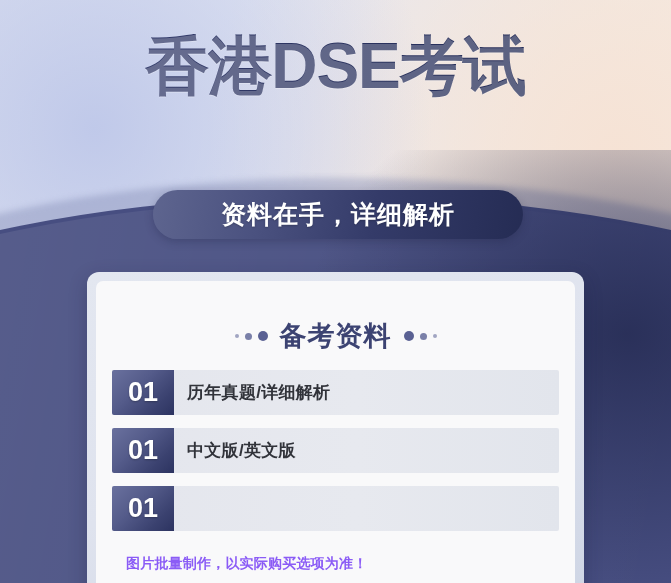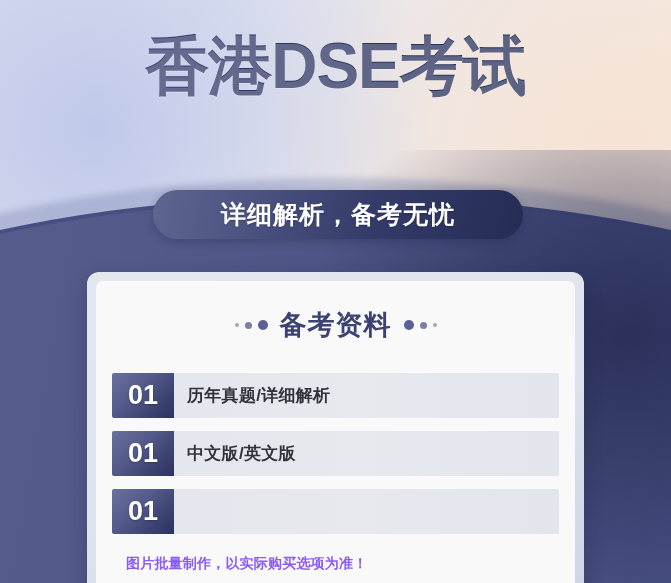--- a/index.html
+++ b/index.html
@@ -118,39 +118,39 @@
     position:relative;
     overflow:hidden;
   }
 
   
   .card-head {
     display:flex;
     align-items:center;
     justify-content:center;
     gap:12px;
-    padding-top:26px;
+    padding-top:37px;
   }
   .dots { display:flex; align-items:center; gap:6px; }
   .dot { border-radius:50%; background:#5a6193; display:block; }
   .dots-left .d1 { width:4px; height:4px; opacity:.55; }
   .dots-left .d2 { width:7px; height:7px; opacity:.8; }
   .dots-left .d3 { width:10px; height:10px; }
   .dots-right .d1 { width:10px; height:10px; }
   .dots-right .d2 { width:7px; height:7px; opacity:.8; }
   .dots-right .d3 { width:4px; height:4px; opacity:.55; }
   .card-title {
     font-size:27px;
     font-weight:bold;
     color:#3c4372;
     letter-spacing:1px;
   }
 
   
-  .rows { margin-top:30px; padding:0 16px; }
+  .rows { margin-top:16px; padding:0 16px; }
   .row {
     display:flex;
     align-items:stretch;
     height:45px;
     margin-bottom:13px;
     background:linear-gradient(90deg,#e4e6ed 0%, #e7e9ef 55%, #e2e5ec 100%);
     border-radius:2px;
     overflow:hidden;
   }
   .row-num {
@@ -196,21 +196,21 @@
   <div class="arc-wrap">
     <div class="arc-soft"></div>
     <div class="arc-main"></div>
     <div class="arc-gloss"></div>
     <div class="arc-right-dark"></div>
   </div>
 
   <h1 class="title">香港DSE考试</h1>
 
   <div class="pill">
-    <span class="pill-text">详细解析，备考无忧</span>
+    <span class="pill-text">资料在手，详细解析</span>
   </div>
 
   <div class="card-frame">
     <div class="card">
 
       <div class="card-head">
         <span class="dots dots-left">
           <i class="dot d1"></i>
           <i class="dot d2"></i>
           <i class="dot d3"></i>

